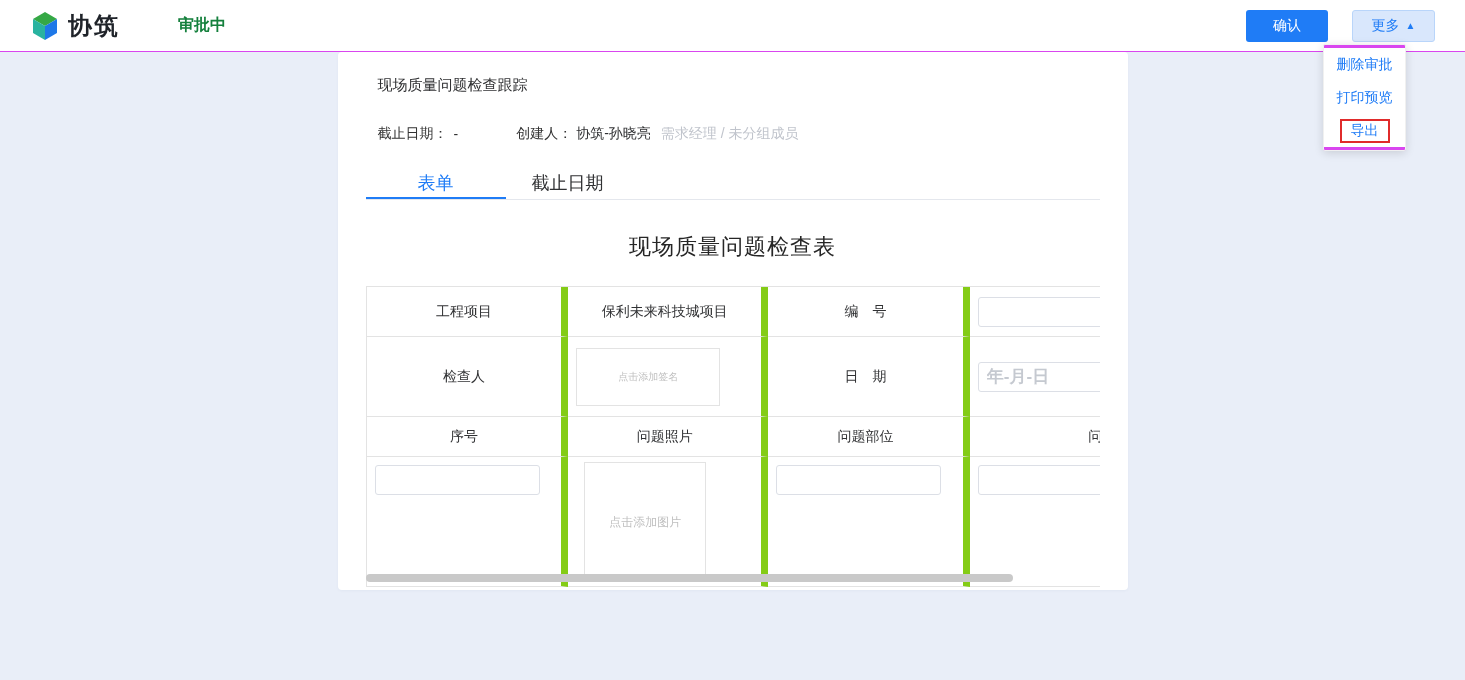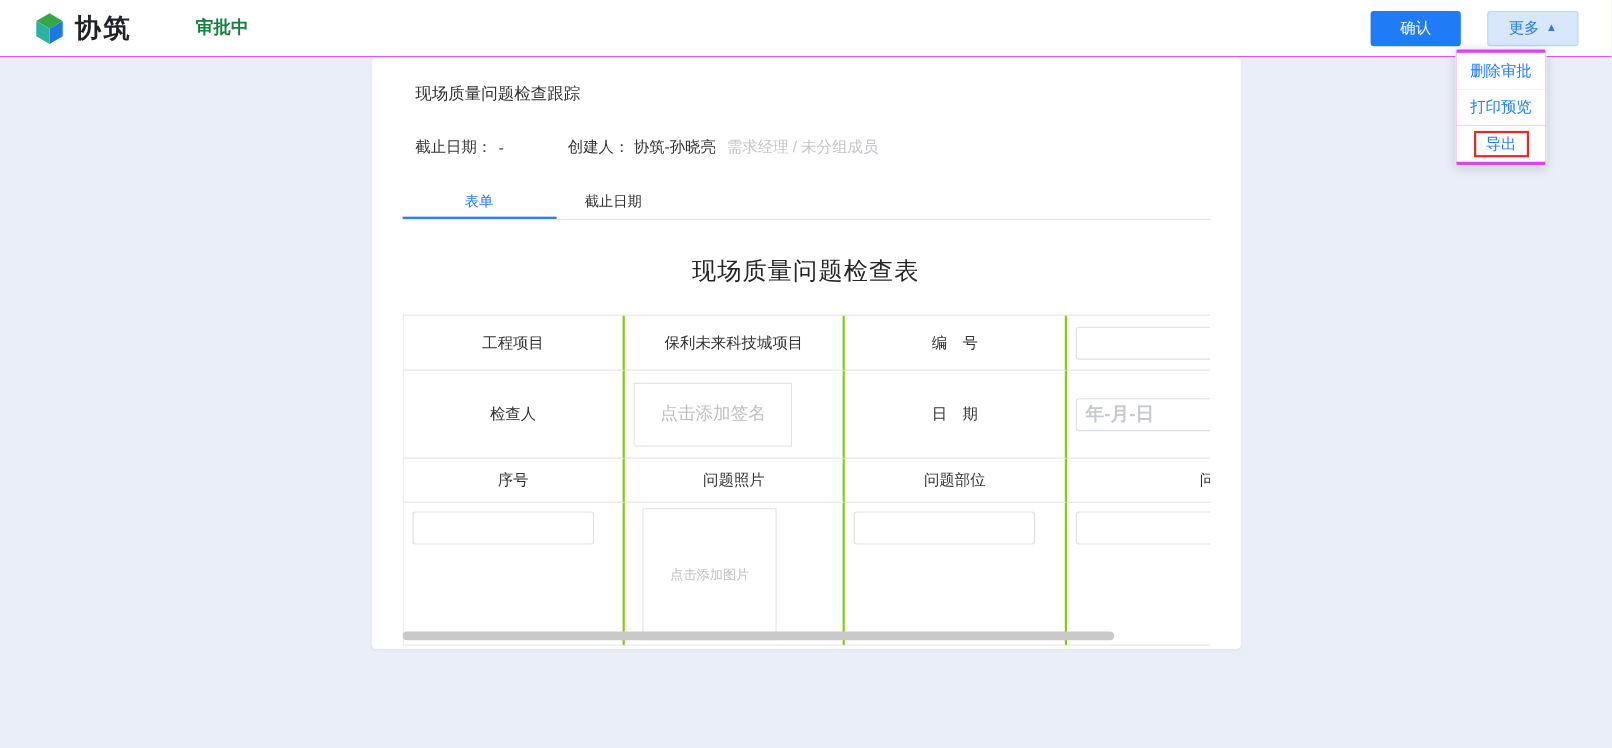--- a/index.html
+++ b/index.html
@@ -49,55 +49,55 @@
     box-shadow:0 1px 3px rgba(30,50,90,.04);
   }
   .card-title { font-size:15px; color:#303133; padding-left:12px; font-weight:normal; }
   .meta { margin-top:30px; padding-left:12px; display:flex; align-items:center; font-size:14px; }
   .meta .grp { display:flex; align-items:center; }
   .meta .grp + .grp { margin-left:58px; }
   .meta .name { color:#303133; }
   .meta .muted { color:#c0c4cc; margin-left:10px; }
   .tabs { margin-top:26px; display:flex; border-bottom:1px solid #e4e7ed; }
   .tab {
-    height:30px; line-height:28px; font-size:13px; text-align:center;
+    height:30px; line-height:28px; font-size:18px; text-align:center;
     cursor:pointer; color:#303133;
   }
   .tab.t1 { width:140px; }
   .tab.t2 { padding:0 26px; }
   .tab.active { color:#1f7cf6; border-bottom:2px solid #1f7cf6; font-weight:normal; }
   
   .form-scroll { overflow:hidden; width:734px; }
   .form-title { margin-top:32px; text-align:center; font-size:22px; color:#262626; letter-spacing:1px; font-weight:normal; }
   .form-table {
     margin-top:24px; width:904px;
     border-top:1px solid #e3e3e3; border-left:1px solid #e3e3e3; font-size:14px;
   }
   .tr { display:flex; }
   .td {
-    border-right:2px solid #84cc16; border-bottom:1px solid #e3e3e3;
+    border-right:7px solid #84cc16; border-bottom:1px solid #e3e3e3;
     display:flex; align-items:center; justify-content:center; color:#303133;
   }
   .w1{width:202px;} .w2{width:200px;} .w3{width:202px;} .w4{width:300px;}
   .r1{height:50px;} .r2{height:80px;} .r3{height:40px;} .r4{height:130px;}
   .td.left { justify-content:flex-start; }
   .td.top { align-items:flex-start; justify-content:flex-start; }
   .text-input {
     width:165px; height:30px; border:1px solid #dcdfe6; border-radius:3px;
     padding:0 8px; font-size:17px; color:#333; outline:none; background:#fff;
     font-family:inherit;
     font-weight:bold;
   }
   .text-input::placeholder { color:#c5c9d0; }
   .td.left .text-input { margin-left:8px; }
   .td.top .text-input { margin:8px 0 0 8px; }
   .sig-box {
     width:144px; height:58px; margin-left:8px; border:1px solid #e3e3e3;
     display:flex; align-items:center; justify-content:center;
-    color:#bfbfbf; font-size:16px; cursor:pointer;
+    color:#bfbfbf; font-size:10px; cursor:pointer;
   }
   .photo-box {
     width:122px; height:120px; margin:5px 0 0 16px; border:1px solid #e3e3e3;
     display:flex; align-items:center; justify-content:center;
     color:#bfbfbf; font-size:12px; cursor:pointer;
   }
   
   .scrollbar-track { position:absolute; left:28px; bottom:8px; width:722px; height:8px; }
   .scrollbar-thumb { width:647px; height:8px; background:#c9c9c9; border-radius:4px; cursor:pointer; }
 </style>

